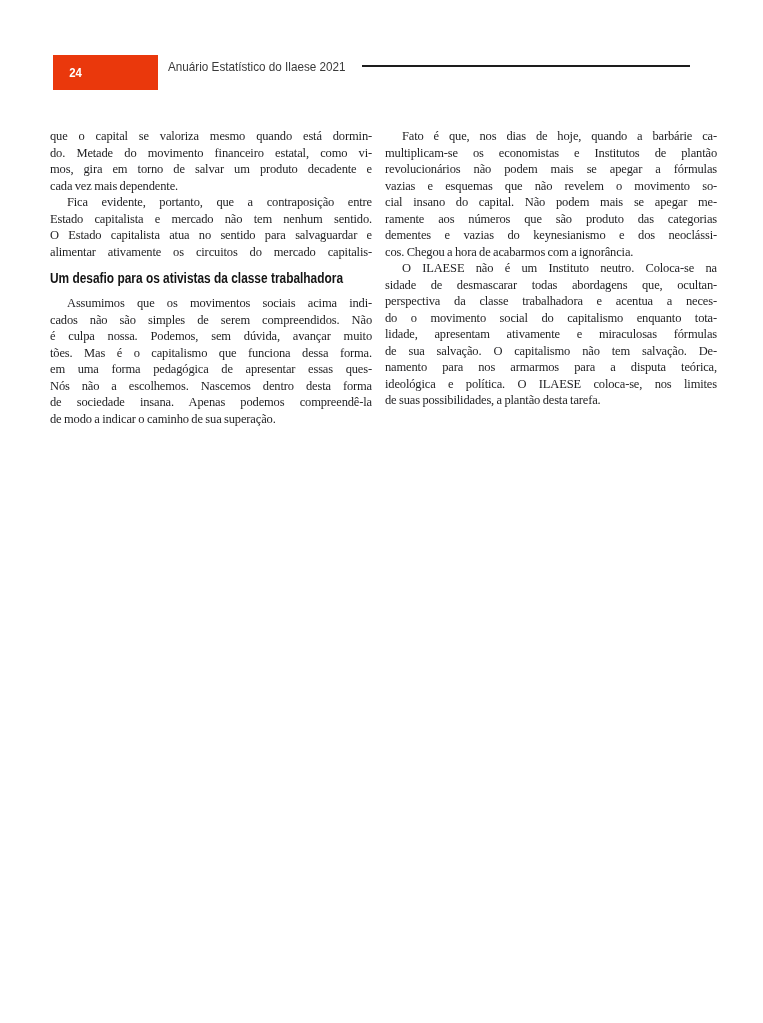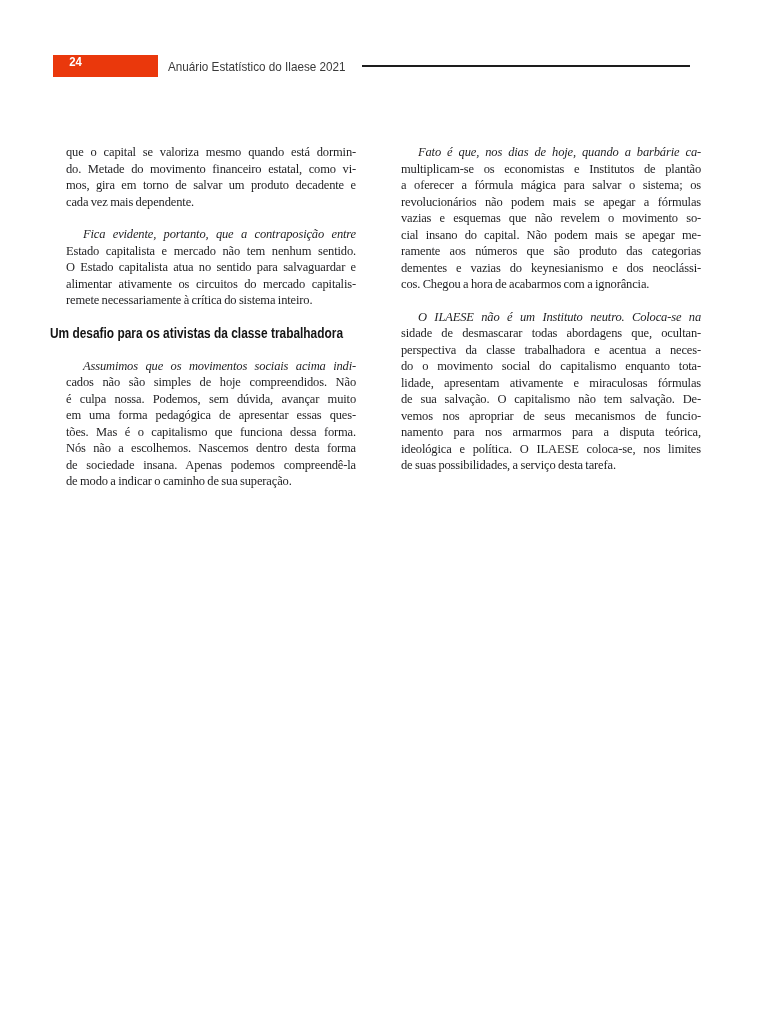--- a/index.html
+++ b/index.html
@@ -2,49 +2,49 @@
 <html><head>
 <meta charset="utf-8">
 <style>
   html,body{margin:0;padding:0;background:#ffffff;}
   body{
     width:763px;height:1023px;position:relative;overflow:hidden;
     font-family:"Liberation Serif", serif;color:#1e1e20;
   }
   
   .page-num-box{
-    position:absolute;left:53px;top:55px;width:105px;height:22px;
-    display:flex;
+    position:absolute;left:53px;top:55px;width:105px;height:35px;
+    display:flex;align-items:center;
     font-family:"Liberation Sans", sans-serif;
   }
   .page-num-box .num{
     color:#ffffff;font-size:12px;font-weight:bold;padding-left:17px;
     transform:scaleX(.95);transform-origin:left center;
   }
   .header-title{
     position:absolute;left:168px;top:57px;height:19px;line-height:19px;
     font-family:"Liberation Sans", sans-serif;font-size:13px;color:#3a3a3a;
     transform:scaleX(.9);transform-origin:left center;white-space:nowrap;
   }
   .header-rule{
     position:absolute;left:362px;top:65px;width:328px;height:2px;background:#1d1d1d;
   }
   
   .page-main{position:absolute;top:128px;left:0;width:763px;}
   .col{position:absolute;top:0;}
   .col-left{left:50px;width:322px;}
   .col-right{left:385px;width:332px;}
-  .para{margin:16px;}
+  .para{margin:0;}
   .line{
     height:16.5px;line-height:16.5px;overflow:hidden;
     font-size:12.5px;letter-spacing:-0.15px;word-spacing:-0.5px;
     text-align:justify;text-align-last:justify;white-space:normal;
   }
   .line.last{text-align-last:left;}
-  .line.indent{text-indent:17px;font-style:italic;}
+  .line.indent{text-indent:17px;}
   .heading{
     margin-top:10px;margin-bottom:8px;height:17px;line-height:17px;
     font-family:"Liberation Sans", sans-serif;font-weight:bold;font-size:14px;
     color:#141414;transform:scaleX(.85);transform-origin:left center;white-space:nowrap;
   }
 </style>
 </head>
 <body>
 
 <header>
@@ -61,52 +61,49 @@
         <div class="line">que o capital se valoriza mesmo quando está dormin-</div>
         <div class="line">do. Metade do movimento financeiro estatal, como vi-</div>
         <div class="line">mos, gira em torno de salvar um produto decadente e</div>
         <div class="line last">cada vez mais dependente.</div>
       </div>
       <div class="para">
         <div class="line indent">Fica evidente, portanto, que a contraposição entre</div>
         <div class="line">Estado capitalista e mercado não tem nenhum sentido.</div>
         <div class="line">O Estado capitalista atua no sentido para salvaguardar e</div>
         <div class="line">alimentar ativamente os circuitos do mercado capitalis-</div>
-        <div class="line last">remete necessariamente à crítica do sistema inteiro.</div>
       </div>
       <div class="heading">Um desafio para os ativistas da classe trabalhadora</div>
       <div class="para">
         <div class="line indent">Assumimos que os movimentos sociais acima indi-</div>
-        <div class="line">cados não são simples de hoje compreendidos. Não</div>
+        <div class="line">cados não são simples de serem compreendidos. Não</div>
         <div class="line">é culpa nossa. Podemos, sem dúvida, avançar muito</div>
+        <div class="line">tões. Mas é o capitalismo que funciona dessa forma.</div>
         <div class="line">em uma forma pedagógica de apresentar essas ques-</div>
-        <div class="line">tões. Mas é o capitalismo que funciona dessa forma.</div>
         <div class="line">Nós não a escolhemos. Nascemos dentro desta forma</div>
         <div class="line">de sociedade insana. Apenas podemos compreendê-la</div>
         <div class="line last">de modo a indicar o caminho de sua superação.</div>
       </div>
     </div>
   <div class="col col-right" id="col-right">
       <div class="para">
         <div class="line indent">Fato é que, nos dias de hoje, quando a barbárie ca-</div>
         <div class="line">multiplicam-se os economistas e Institutos de plantão</div>
-        <div class="line">a oferecer a fórmula mágica para salvar o sistema; os</div>
         <div class="line">revolucionários não podem mais se apegar a fórmulas</div>
         <div class="line">vazias e esquemas que não revelem o movimento so-</div>
         <div class="line">cial insano do capital. Não podem mais se apegar me-</div>
         <div class="line">ramente aos números que são produto das categorias</div>
         <div class="line">dementes e vazias do keynesianismo e dos neoclássi-</div>
         <div class="line last">cos. Chegou a hora de acabarmos com a ignorância.</div>
       </div>
       <div class="para">
         <div class="line indent">O ILAESE não é um Instituto neutro. Coloca-se na</div>
         <div class="line">sidade de desmascarar todas abordagens que, ocultan-</div>
         <div class="line">perspectiva da classe trabalhadora e acentua a neces-</div>
         <div class="line">do o movimento social do capitalismo enquanto tota-</div>
         <div class="line">lidade, apresentam ativamente e miraculosas fórmulas</div>
         <div class="line">de sua salvação. O capitalismo não tem salvação. De-</div>
-        <div class="line">vemos nos apropriar de seus mecanismos de funcio-</div>
         <div class="line">namento para nos armarmos para a disputa teórica,</div>
         <div class="line">ideológica e política. O ILAESE coloca-se, nos limites</div>
-        <div class="line last">de suas possibilidades, a serviço desta tarefa.</div>
+        <div class="line last">de suas possibilidades, a plantão desta tarefa.</div>
       </div>
     </div>
 </main>
 
 </body></html>

